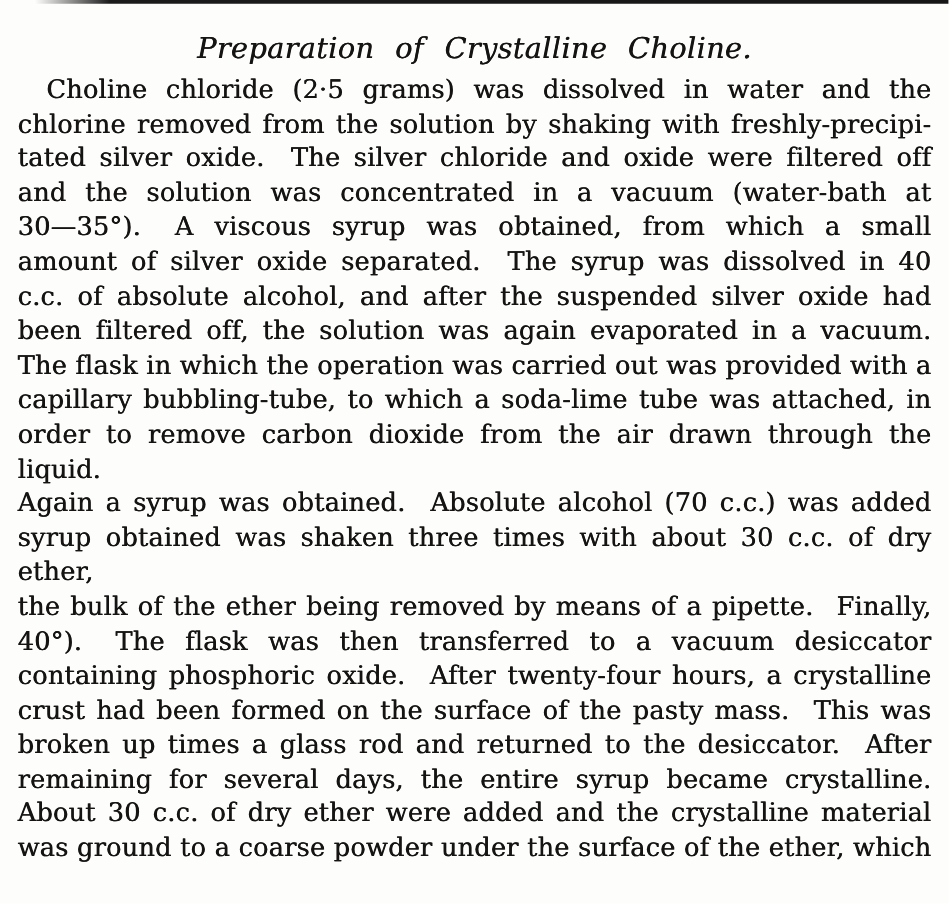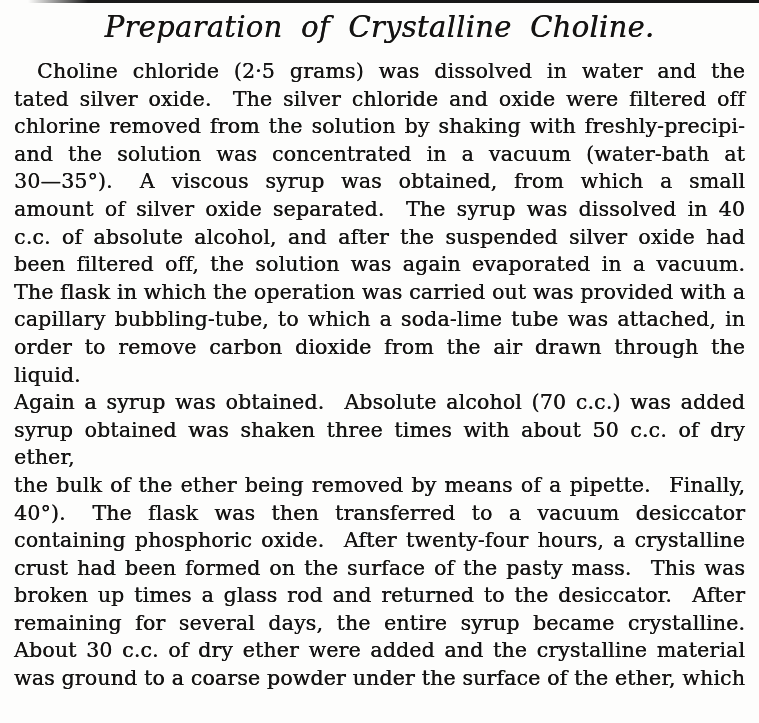--- a/index.html
+++ b/index.html
@@ -19,25 +19,25 @@
   .scan-artifact-top {
     position: absolute;
     top: 0;
     left: 28px;
     right: 0;
     height: 3px;
     background: linear-gradient(to right, rgba(20,20,20,0) 0px, #1b1b1b 60px, #161616 100%);
   }
   .doc-title {
     margin: 0;
-    padding-top: 12px;
+    padding-top: 24px;
     text-align: center;
     font-style: italic;
     font-weight: normal;
-    font-size: 29px;
+    font-size: 23px;
     line-height: 30px;
     word-spacing: 9px;
     letter-spacing: 0.3px;
     text-shadow: 0.35px 0 0 currentColor;
   }
   .paragraph {
     position: absolute;
     top: 58px;
     left: 14px;
     width: 731px;
@@ -58,32 +58,32 @@
 </head>
 <body>
 
 <div class="page">
   <div class="scan-artifact-top"></div>
 
   <h1 class="doc-title">Preparation of Crystalline Choline.</h1>
 
   <div class="paragraph">
     <div class="line first">Choline chloride (2·5 grams) was dissolved in water and the</div>
+    <div class="line">chlorine removed from the solution by shaking with freshly-precipi-</div>
     <div class="line">tated silver oxide.  The silver chloride and oxide were filtered off</div>
-    <div class="line">chlorine removed from the solution by shaking with freshly-precipi-</div>
     <div class="line">and the solution was concentrated in a vacuum (water-bath at</div>
     <div class="line">30—35°).  A viscous syrup was obtained, from which a small</div>
     <div class="line">amount of silver oxide separated.  The syrup was dissolved in 40</div>
     <div class="line">c.c. of absolute alcohol, and after the suspended silver oxide had</div>
     <div class="line">been filtered off, the solution was again evaporated in a vacuum.</div>
     <div class="line">The flask in which the operation was carried out was provided with a</div>
     <div class="line">capillary bubbling-tube, to which a soda-lime tube was attached, in</div>
     <div class="line">order to remove carbon dioxide from the air drawn through the liquid.</div>
     <div class="line">Again a syrup was obtained.  Absolute alcohol (70 c.c.) was added</div>
-    <div class="line">syrup obtained was shaken three times with about 50 c.c. of dry ether,</div>
+    <div class="line">syrup obtained was shaken three times with about 30 c.c. of dry ether,</div>
     <div class="line">the bulk of the ether being removed by means of a pipette.  Finally,</div>
     <div class="line">40°).  The flask was then transferred to a vacuum desiccator</div>
     <div class="line">containing phosphoric oxide.  After twenty-four hours, a crystalline</div>
     <div class="line">crust had been formed on the surface of the pasty mass.  This was</div>
     <div class="line">broken up times a glass rod and returned to the desiccator.  After</div>
     <div class="line">remaining for several days, the entire syrup became crystalline.</div>
     <div class="line">About 30 c.c. of dry ether were added and the crystalline material</div>
     <div class="line">was ground to a coarse powder under the surface of the ether, which</div>
 
   </div>

